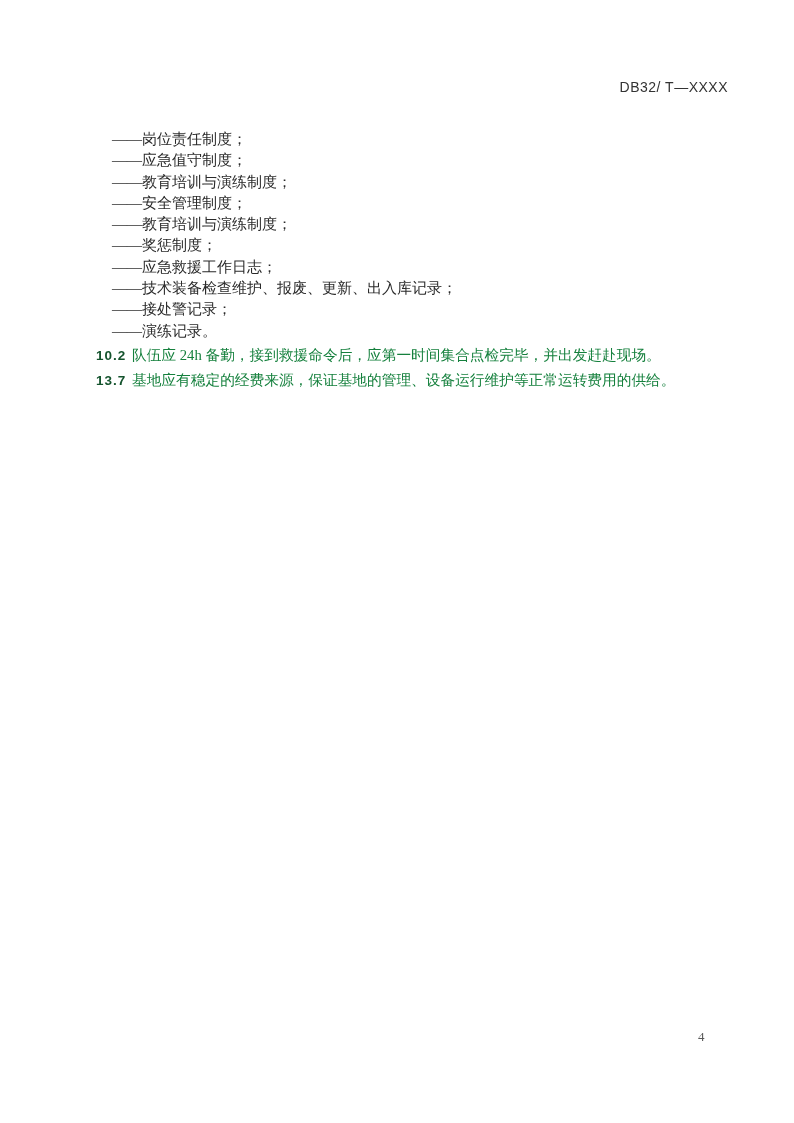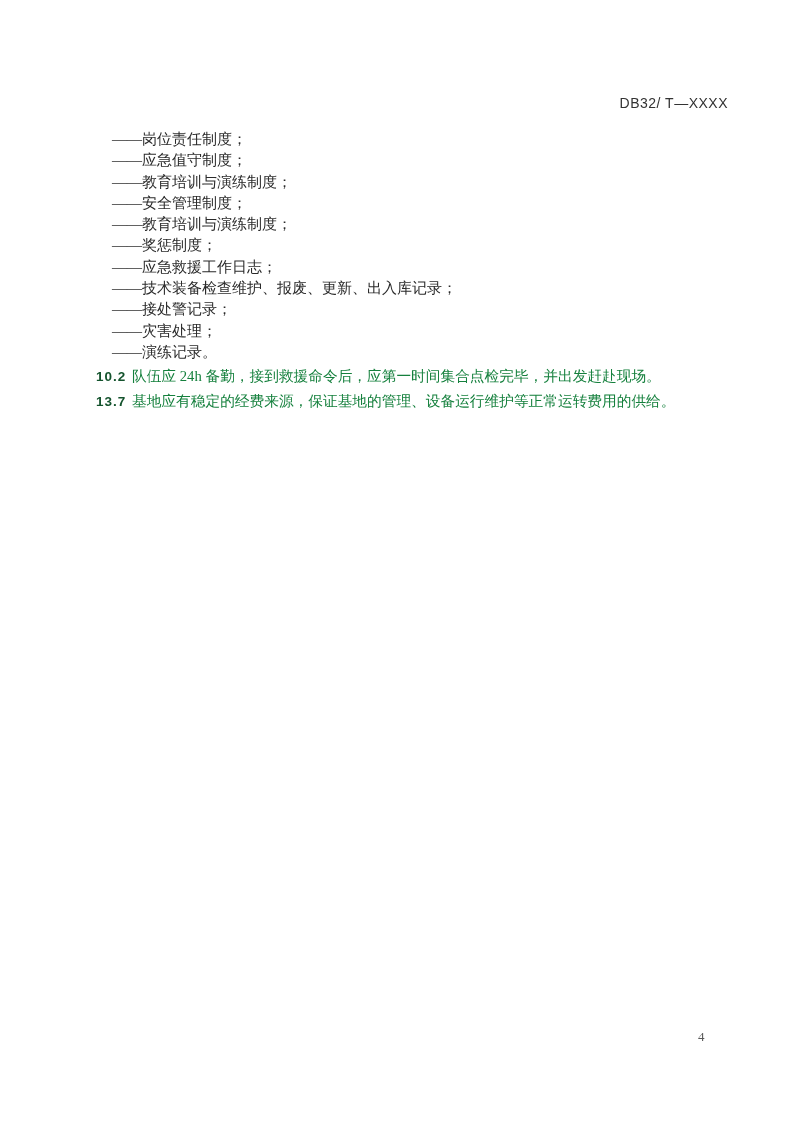--- a/index.html
+++ b/index.html
@@ -11,21 +11,21 @@
     position: relative;
     width: 794px;
     height: 1123px;
     background: #ffffff;
     overflow: hidden;
     font-family: "Liberation Serif", "DejaVu Serif", serif;
     color: #262626;
   }
   .doc-code {
     position: absolute;
-    top: 95px;
+    top: 79px;
     right: 66px;
     font-family: "Liberation Sans", "DejaVu Sans", sans-serif;
     font-size: 14px;
     letter-spacing: 0.5px;
     color: #333333;
     white-space: nowrap;
   }
   .content {
     position: absolute;
     left: 96px;
@@ -82,21 +82,20 @@
     <div class="dash-list">
       <div class="dash-item">——岗位责任制度；</div>
       <div class="dash-item">——应急值守制度；</div>
       <div class="dash-item">——教育培训与演练制度；</div>
       <div class="dash-item">——安全管理制度；</div>
       <div class="dash-item">——教育培训与演练制度；</div>
       <div class="dash-item">——奖惩制度；</div>
       <div class="dash-item">——应急救援工作日志；</div>
       <div class="dash-item">——技术装备检查维护、报废、更新、出入库记录；</div>
       <div class="dash-item">——接处警记录；</div>
-      <div class="dash-item">——灾害处理；</div>
       <div class="dash-item">——演练记录。</div>
     </div>
 
     <div class="clause">
       <span class="clause-num">10.2</span>
       <span class="clause-text">队伍应 24h 备勤，接到救援命令后，应第一时间集合点检完毕，并出发赶赴现场。</span>
     </div>
 
     <div class="clause">
       <span class="clause-num">13.7</span>

